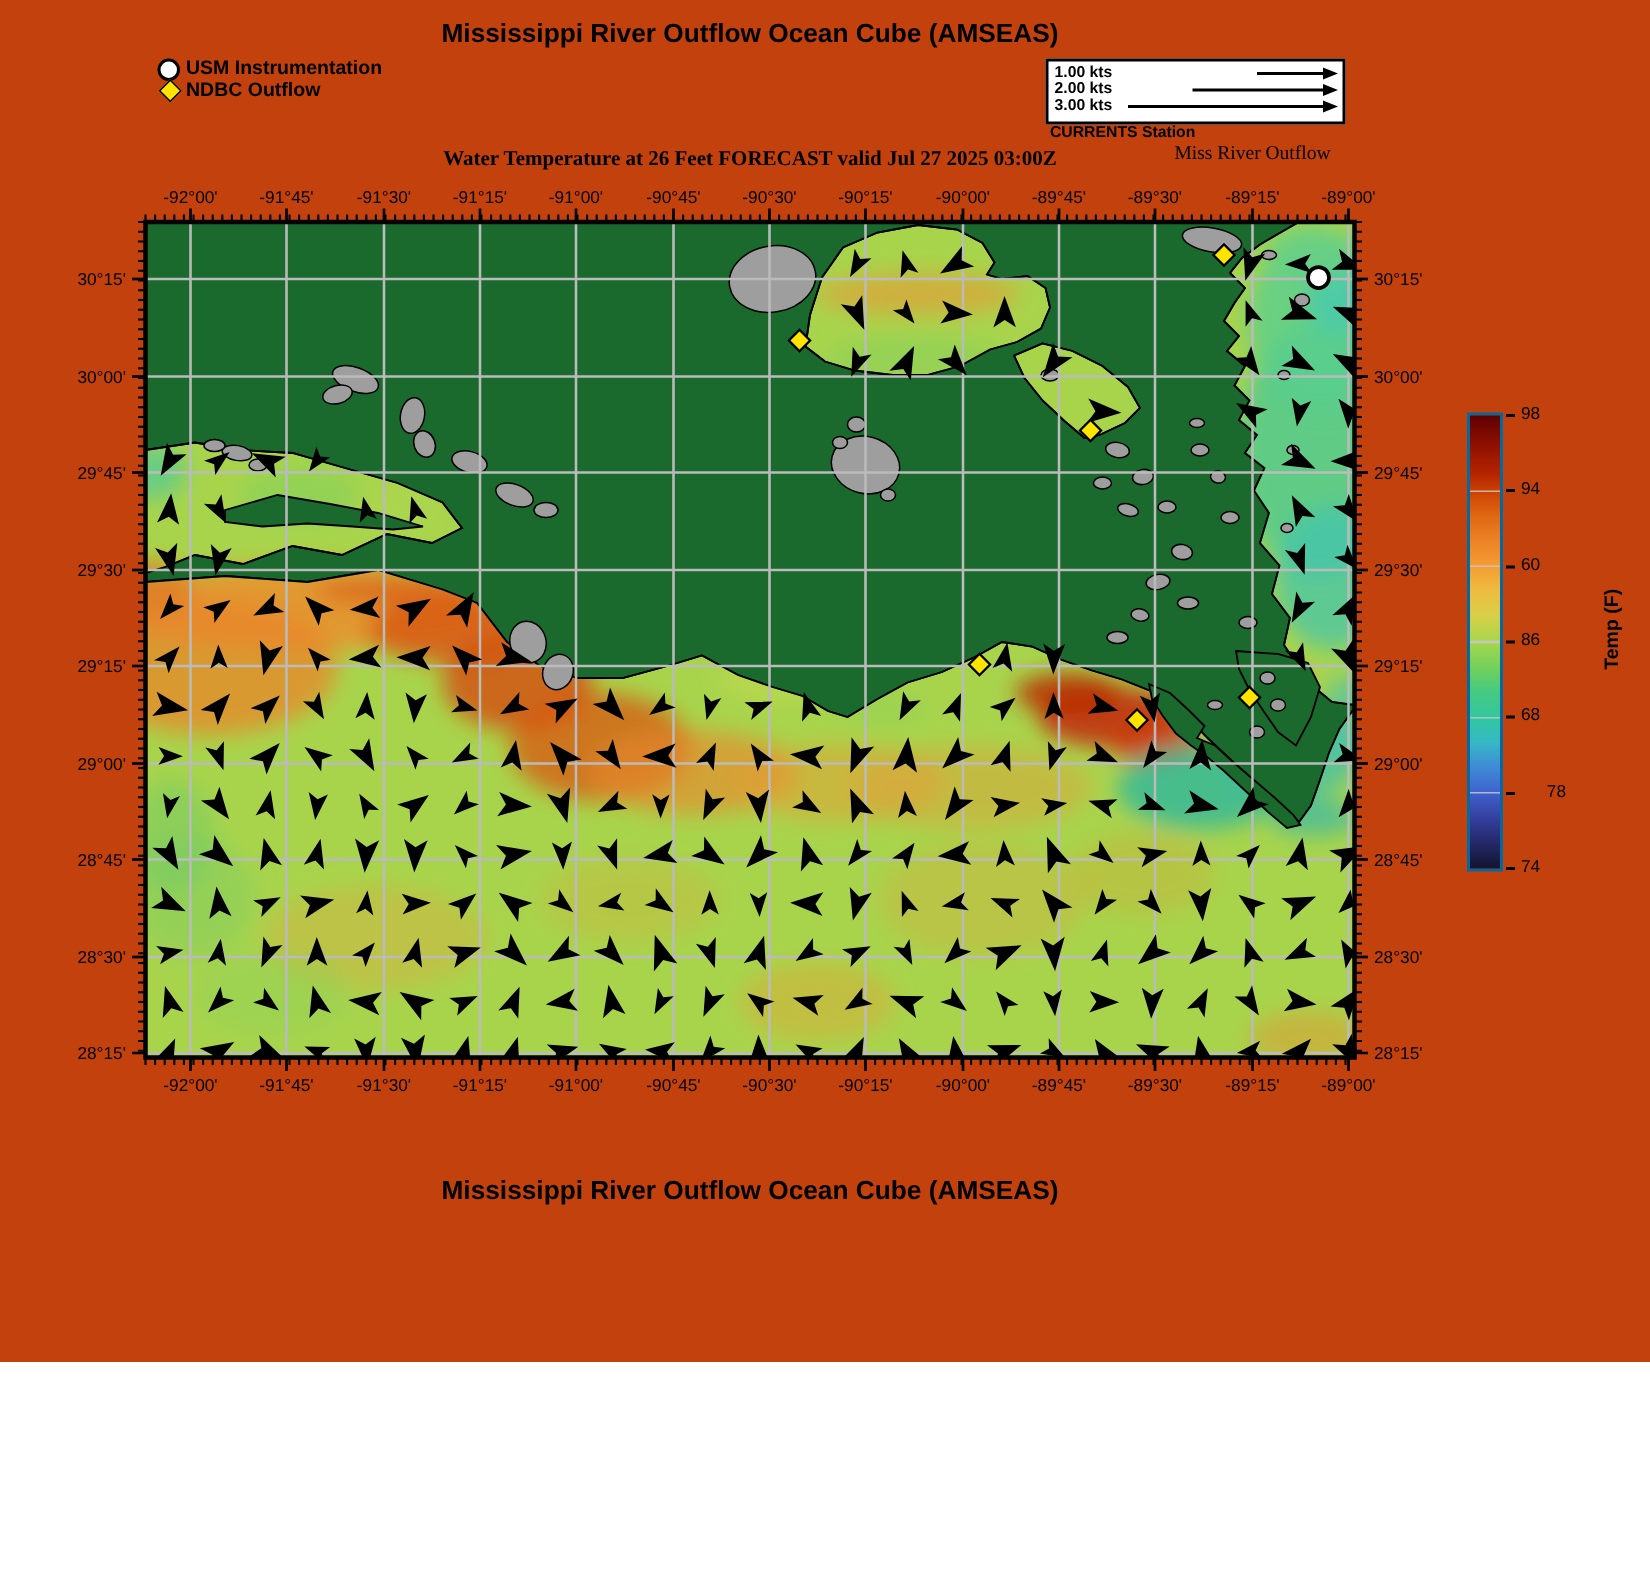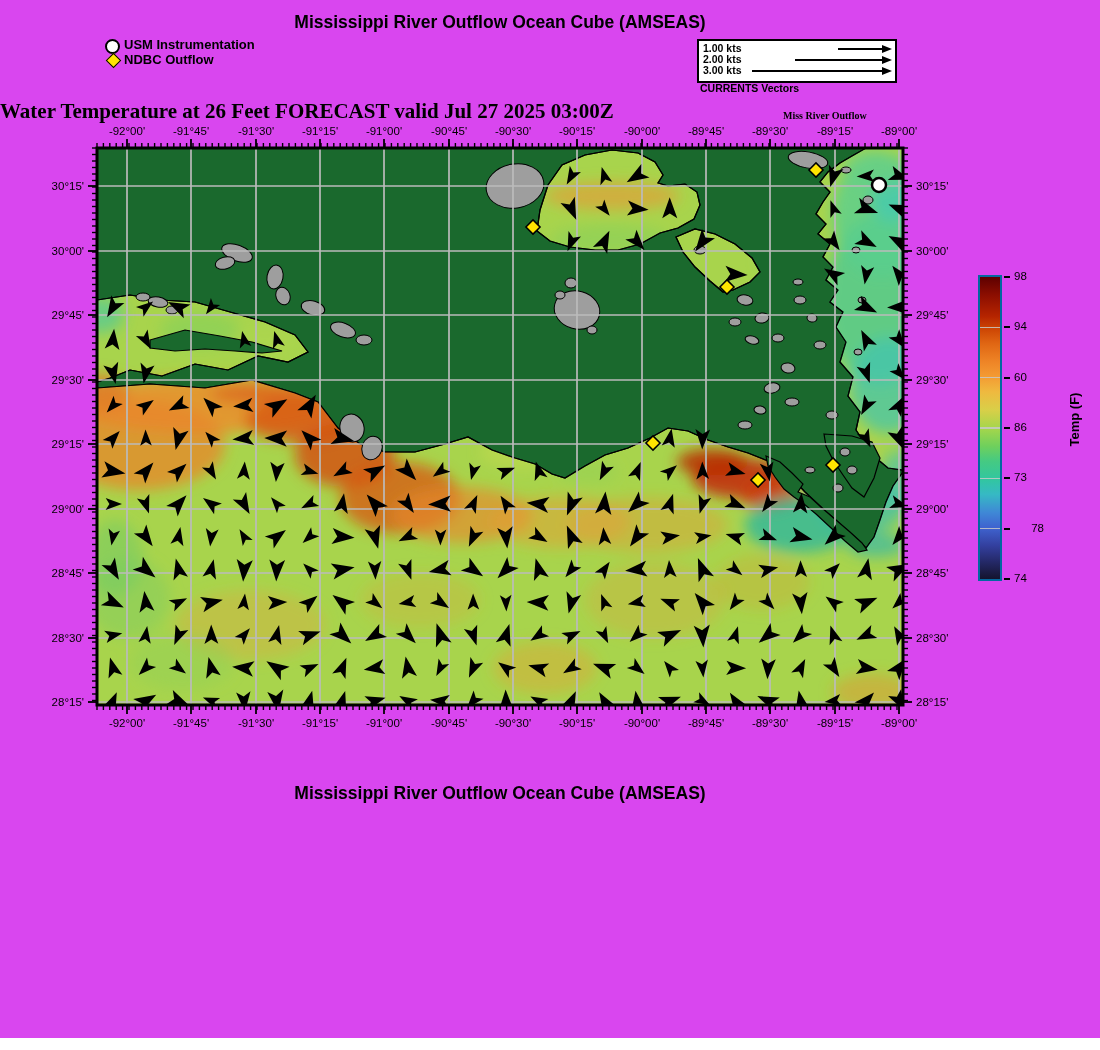--- a/index.html
+++ b/index.html
@@ -1,33 +1,33 @@
 <!DOCTYPE html>
 <html><head>
 <meta charset="utf-8">
 <style>
   html,body{margin:0;padding:0;background:#ffffff;}
-  .page{position:relative;width:1100px;height:1038px;background:#d946ef;overflow:hidden;
+  .page{position:relative;width:1100px;height:908px;background:#c2410c;overflow:hidden;
         font-family:"Liberation Sans",sans-serif;color:#000;}
   .abs{position:absolute;}
   .title-top{left:0;top:12px;width:1000px;text-align:center;font-size:17.5px;font-weight:bold;}
   .title-bottom{left:0;top:783px;width:1000px;text-align:center;font-size:17.5px;font-weight:bold;}
   .legend-circle{left:105px;top:39px;width:11px;height:11px;border:2.5px solid #000;border-radius:50%;background:#fff;}
   .legend-diamond{left:108px;top:55px;width:9px;height:9px;background:#ffe400;border:1.5px solid #000;transform:rotate(45deg);}
   .legend-label{font-size:13px;font-weight:bold;line-height:14px;}
   .lg1{left:124px;top:38px;}
   .lg2{left:124px;top:53px;}
   .vecbox{left:697px;top:39px;width:196px;height:40px;border:2.5px solid #000;background:#fff;}
   .veclabel{position:absolute;left:4px;font-size:10.5px;font-weight:bold;line-height:11px;}
   .vecline{position:absolute;height:1.6px;background:#000;}
   .vechead{position:absolute;width:0;height:0;border-left:10px solid #000;border-top:4.5px solid transparent;border-bottom:4.5px solid transparent;}
   .veccaption{left:700px;top:82px;font-size:10.5px;font-weight:bold;}
-  .subtitle{left:0;top:99px;width:1000px;text-align:left;
-            font-family:"Liberation Serif",serif;font-size:21px;font-weight:bold;}
-  .region-label{left:783px;top:110px;font-family:"Liberation Serif",serif;font-size:10px;font-weight:bold;}
+  .subtitle{left:0;top:99px;width:1000px;text-align:center;
+            font-family:"Liberation Serif",serif;font-size:14px;font-weight:bold;}
+  .region-label{left:783px;top:94px;font-family:"Liberation Serif",serif;font-size:13px;font-weight:normal;}
   .cbar-wrap{left:978px;top:275px;width:20px;height:302px;border:2px solid #0369a1;}
   .cbar-grad{position:absolute;left:0;top:0;width:100%;height:100%;}
   .cbar-xline{position:absolute;left:0;width:100%;height:1.5px;background:#c8c8c8;opacity:.85;}
   .cbar-tick{position:absolute;left:24px;width:6px;height:1.8px;background:#000;}
   .cbar-lab{position:absolute;left:34px;font-size:11.5px;width:30px;}
   .cbar-title{left:1034px;top:412px;width:80px;font-size:13px;font-weight:bold;
               transform:rotate(-90deg);transform-origin:center center;text-align:center;}
   svg text{font-family:"Liberation Sans",sans-serif;}
 </style>
 </head>
@@ -46,21 +46,21 @@
     <div class="veclabel" style="top:2px">1.00 kts</div>
     <div class="veclabel" style="top:13px">2.00 kts</div>
     <div class="veclabel" style="top:24px">3.00 kts</div>
     <div class="vecline" style="top:7px;right:12px;width:45px"></div>
     <div class="vecline" style="top:18px;right:12px;width:88px"></div>
     <div class="vecline" style="top:29px;right:12px;width:131px"></div>
     <div class="vechead" style="top:3.5px;right:3px"></div>
     <div class="vechead" style="top:14.5px;right:3px"></div>
     <div class="vechead" style="top:25.5px;right:3px"></div>
   </div>
-  <div class="abs veccaption">CURRENTS Vectors</div>
+  <div class="abs veccaption">CURRENTS Station</div>
 
   <div class="abs subtitle">Water Temperature at 26 Feet FORECAST valid Jul 27 2025 03:00Z</div>
   <div class="abs region-label">Miss River Outflow</div>
 
   <svg id="mapsvg" class="abs" style="left:0;top:120px" width="960" height="615" viewBox="0 120 960 615">
       <defs>
         <clipPath id="waterclip">
           <polygon points="97,388 150,384 205,388 252,380 295,393 318,402 338,428 360,444 385,452 415,452 445,444 468,437 492,450 515,458 535,464 552,474 565,478 585,466 605,455 628,448 650,438 668,428 688,431 708,440 728,447 748,453 768,461 788,474 805,492 822,508 840,524 858,540 866,548 874,537 880,520 886,502 893,486 903,472 903,705 97,705"></polygon>
           <polygon points="866,148 903,148 903,470 888,468 876,458 866,445 856,430 860,412 848,396 853,377 840,362 846,342 836,327 843,312 830,302 838,290 826,280 833,267 823,257 830,244 818,234 826,224 816,214 823,202 830,192 820,182 828,172 840,163 852,156"></polygon>
           <polygon points="537,231 540,210 548,185 562,165 585,155 612,150 638,153 655,162 663,175 658,183 668,186 685,184 697,192 700,205 694,219 678,228 660,233 640,244 618,250 595,250 570,247 550,241"></polygon>
@@ -997,21 +997,21 @@
       <div class="cbar-tick" style="top: 49.4333px;"></div>
       <div class="cbar-lab" style="top: 43.3333px;">94</div>
       <div class="cbar-xline" style="top: 99.9167px;"></div>
       <div class="cbar-tick" style="top: 99.7667px;"></div>
       <div class="cbar-lab" style="top: 93.6667px;">60</div>
       <div class="cbar-xline" style="top: 150.25px;"></div>
       <div class="cbar-tick" style="top: 150.1px;"></div>
       <div class="cbar-lab" style="top: 144px;">86</div>
       <div class="cbar-xline" style="top: 200.583px;"></div>
       <div class="cbar-tick" style="top: 200.433px;"></div>
-      <div class="cbar-lab" style="top: 194.333px;">73</div>
+      <div class="cbar-lab" style="top: 194.333px;">68</div>
       <div class="cbar-xline" style="top: 250.917px;"></div>
       <div class="cbar-tick" style="top: 250.767px;"></div>
       <div class="cbar-lab" style="top: 244.667px; text-align: right;">78</div>
       <div class="cbar-tick" style="top: 301.1px;"></div>
       <div class="cbar-lab" style="top: 295px;">74</div>
     </div>
   <div class="abs cbar-title">Temp (F)</div>
 
   <div class="abs title-bottom">Mississippi River Outflow Ocean Cube (AMSEAS)</div>
 </div>

